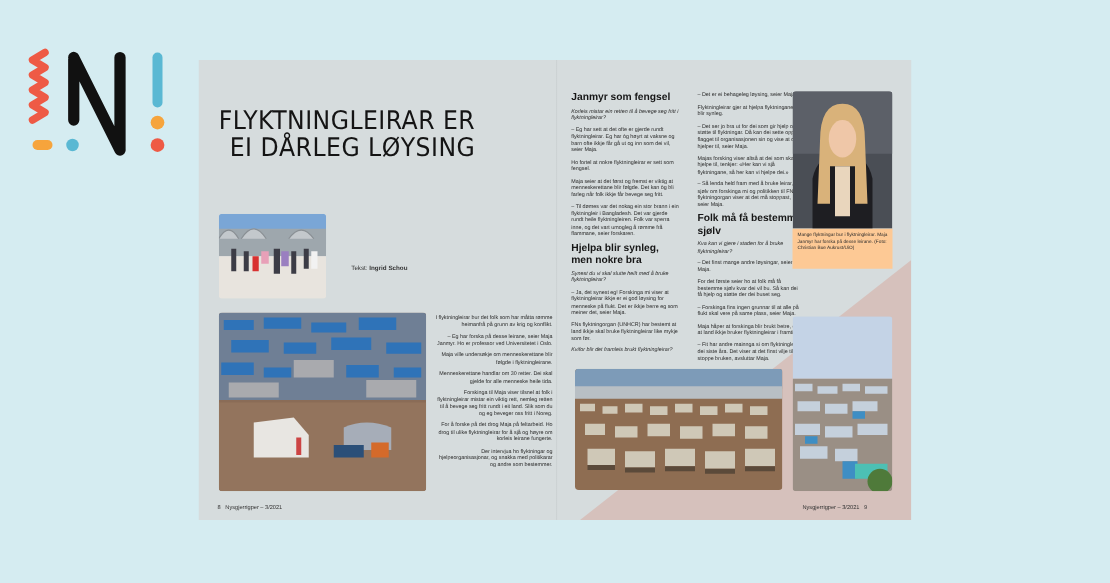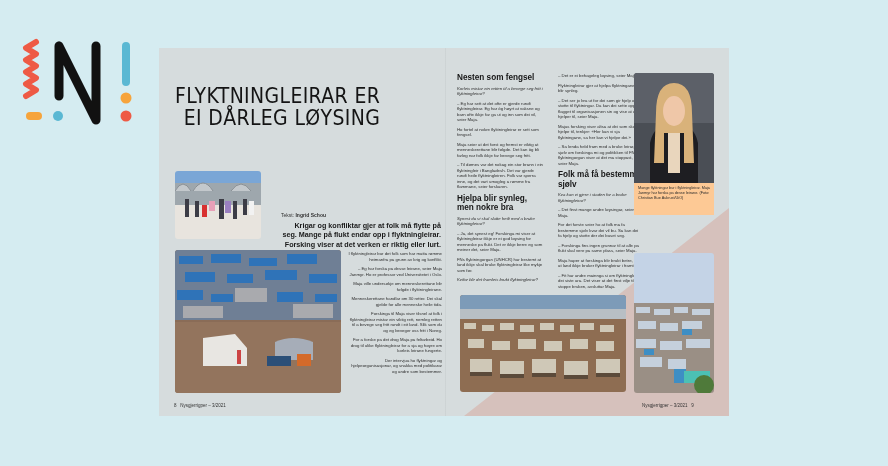--- a/index.html
+++ b/index.html
@@ -71,21 +71,20 @@
         <rect x="34" y="30" width="6" height="10" fill="#e8a0b8"></rect>
         <rect x="50" y="30" width="6" height="12" fill="#9a7fc0"></rect>
         <rect x="74" y="30" width="5" height="14" fill="#f2f2f2"></rect>
       </svg>
     </div>
 
     <div class="byline">
       <span>Tekst:</span>
       <b>Ingrid Schou</b>
     </div>
-    <div class="ingress">Krigar og konfliktar gjer at folk må flytte på seg. Mange på flukt endar opp i flyktningleirar. Forsking viser at det verken er riktig eller lurt.</div>
 
     <div class="photo" style="left:16px; top:202px; width:166px; height:143px;">
       <svg width="166" height="143" viewBox="0 0 166 143">
         <rect width="166" height="143" fill="#8a6c57"></rect>
         <rect width="166" height="70" fill="#6f7f95"></rect>
         <g fill="#2f73b8">
           <rect x="4" y="6" width="24" height="8"></rect>
             <rect x="36" y="4" width="30" height="9"></rect>
             <rect x="74" y="8" width="28" height="8"></rect>
           <rect x="112" y="4" width="30" height="10"></rect>
@@ -126,21 +125,21 @@
   </div>
 
   <div class="gutter"></div>
 
   <div class="page right">
     <svg class="triangle" viewBox="0 0 283 368" preserveAspectRatio="none">
       <polygon points="18,368 283,160 283,368" fill="#d6c1bc"></polygon>
     </svg>
 
     <div class="col" style="left:11px; top:23px; width:86px;">
-      <h3>Nesten som fengsel</h3>
+      <h3>Janmyr som fengsel</h3>
       <p class="q">Korleis mistar ein retten til å bevege seg fritt i flyktningleirar?</p>
       <p>– Eg har sett at det ofte er gjerde rundt flyktningleirar. Eg har òg høyrt at vaksne og barn ofte ikkje får gå ut og inn som dei vil, seier Maja.</p>
       <p>Ho fortel at nokre flyktningleirar er sett som fengsel.</p>
       <p>Maja seier at det først og fremst er viktig at menneskerettane blir følgde. Det kan òg bli farleg når folk ikkje får bevege seg fritt.</p>
       <p>– Til dømes var det nokag ein stor brann i ein flyktningleir i Bangladesh. Det var gjerde rundt heile flyktningleiren. Folk var sperra inne, og det vart umogleg å rømme frå flammane, seier forskaren.</p>
       <h3>Hjelpa blir synleg, men nokre bra</h3>
       <p class="q">Synest du vi skal slutte heilt med å bruke flyktningleirar?</p>
       <p>– Ja, det synest eg! Forskinga mi viser at flyktningleirar ikkje er ei god løysing for menneske på flukt. Det er ikkje berre eg som meiner det, seier Maja.</p>
       <p>FNs flyktningorgan (UNHCR) har bestemt at land ikkje skal bruke flyktningleirar like mykje som før.</p>
       <p class="q">Kvifor blir det framleis brukt flyktningleirar?</p>

